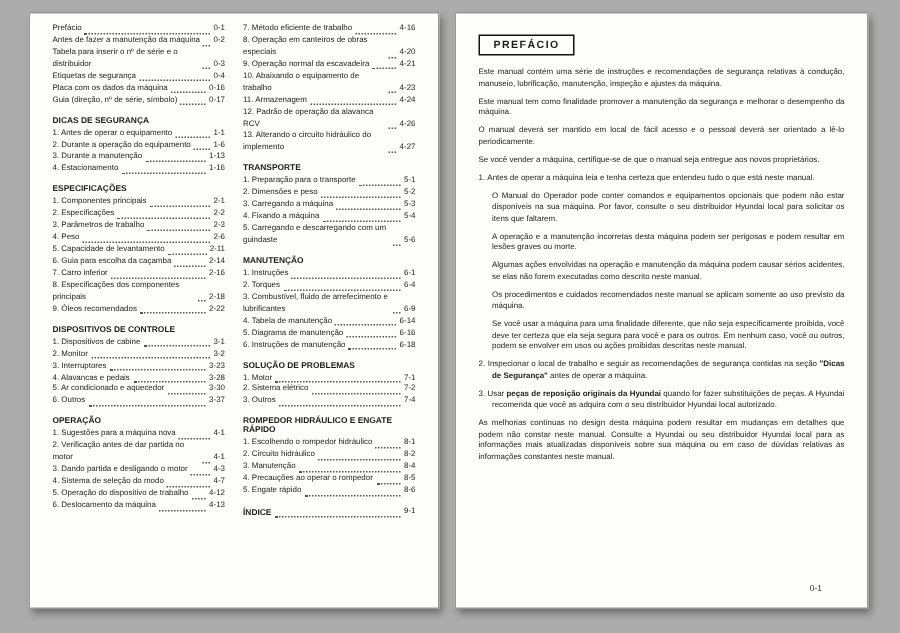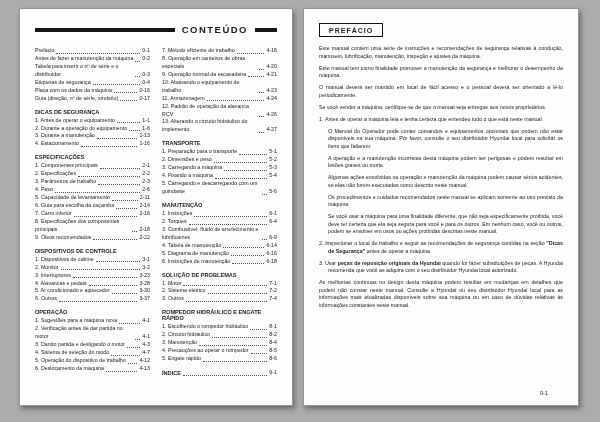--- a/index.html
+++ b/index.html
@@ -48,25 +48,20 @@
   .note .lead { text-indent:-9px; }
   .note .sub  { margin-top:3.5px; }
   .bold { font-weight:bold; }
   .outro { margin-top:2px; }
   .page-num { position:absolute; bottom:9px; right:30px; font-size:5.6px; color:#222; }
 </style>
 </head>
 <body>
 
 <div class="page page-left">
-  <div class="toc-header">
-    <span class="bar bar-long"></span>
-    <span class="toc-title">CONTEÚDO</span>
-    <span class="bar bar-short"></span>
-  </div>
   <div class="toc-body">
     <div class="toc-col">
         <div class="toc-section">
           <div class="toc-item">
             <span class="lbl">Prefácio</span>
             <span class="dots"></span>
             <span class="pg">0-1</span>
           </div>
           <div class="toc-item">
             <span class="lbl">Antes de fazer a manutenção da máquina</span>

